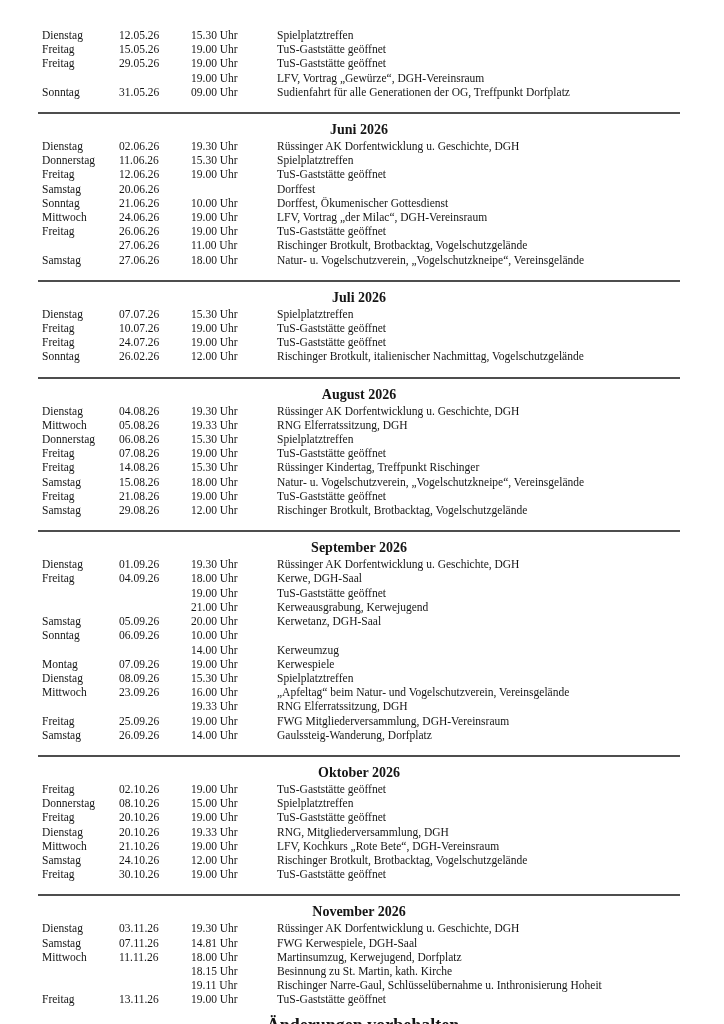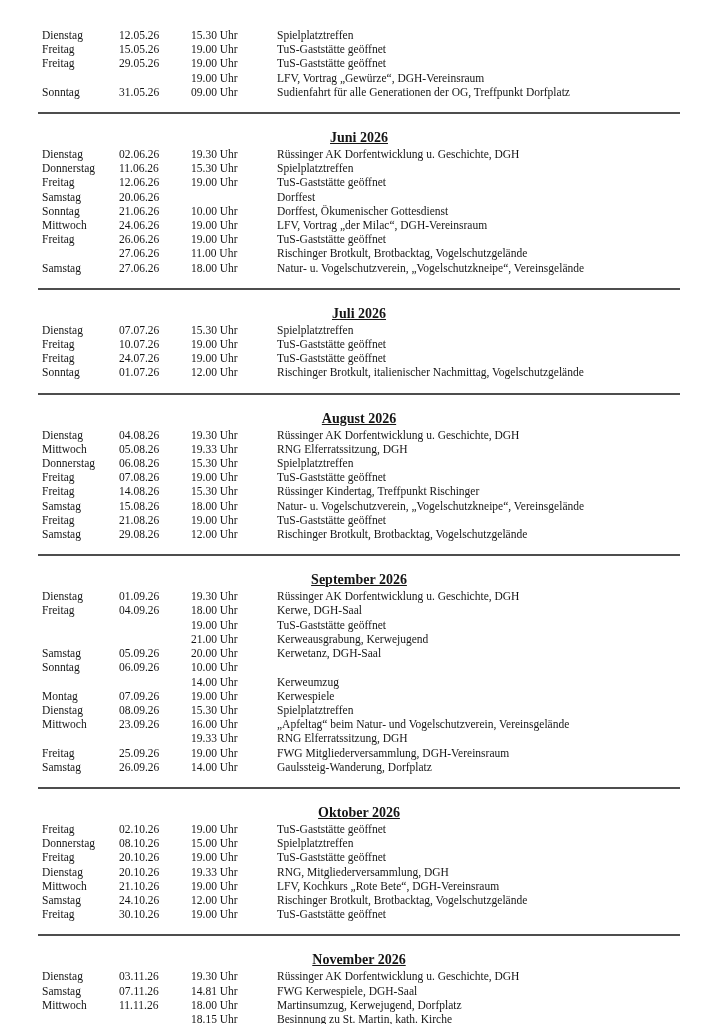--- a/index.html
+++ b/index.html
@@ -21,26 +21,25 @@
   .section { margin: 0; }
   .section-rule {
     border: none;
     border-top: 2px solid #4d4d4d;
     margin: 13px 0 3px -4px;
     width: 642px;
     height: 0;
   }
   .month-title {
     width: 642px;
-    margin: 16px 0 1px -4px;
+    margin: 8px 0 1px -4px;
     text-align: center;
     font-weight: bold;
     font-size: 14px;
     line-height: 16px;
-    text-decoration: underline;
   }
   .row {
     display: grid;
     grid-template-columns: 77px 72px 86px 1fr;
     font-size: 11.5px;
     line-height: 14.2px;
     white-space: nowrap;
   }
   .cell { overflow: visible; }
   .footer-note {
@@ -162,21 +161,21 @@
           <span class="cell">TuS-Gaststätte geöffnet</span>
         </div>
         <div class="row">
           <span class="cell">Freitag</span>
           <span class="cell">24.07.26</span>
           <span class="cell">19.00 Uhr</span>
           <span class="cell">TuS-Gaststätte geöffnet</span>
         </div>
         <div class="row">
           <span class="cell">Sonntag</span>
-          <span class="cell">01.07.26</span>
+          <span class="cell">26.02.26</span>
           <span class="cell">12.00 Uhr</span>
           <span class="cell">Rischinger Brotkult, italienischer Nachmittag, Vogelschutzgelände</span>
         </div>
       </div>
       <div class="section">
         <div class="section-rule"></div>
         <div class="month-title">August 2026</div>
         <div class="row">
           <span class="cell">Dienstag</span>
           <span class="cell">04.08.26</span>
@@ -377,20 +376,21 @@
         <div class="row">
           <span class="cell"></span>
           <span class="cell"></span>
           <span class="cell">18.15 Uhr</span>
           <span class="cell">Besinnung zu St. Martin, kath. Kirche</span>
         </div>
         <div class="row">
           <span class="cell"></span>
           <span class="cell"></span>
           <span class="cell">19.11 Uhr</span>
+          <span class="cell">Rischinger Narre-Gaul, Schlüsselübernahme u. Inthronisierung Hoheit</span>
         </div>
         <div class="row">
           <span class="cell">Freitag</span>
           <span class="cell">13.11.26</span>
           <span class="cell">19.00 Uhr</span>
           <span class="cell">TuS-Gaststätte geöffnet</span>
         </div>
       </div>
     </div>
   <div class="footer-note">Änderungen vorbehalten</div>

